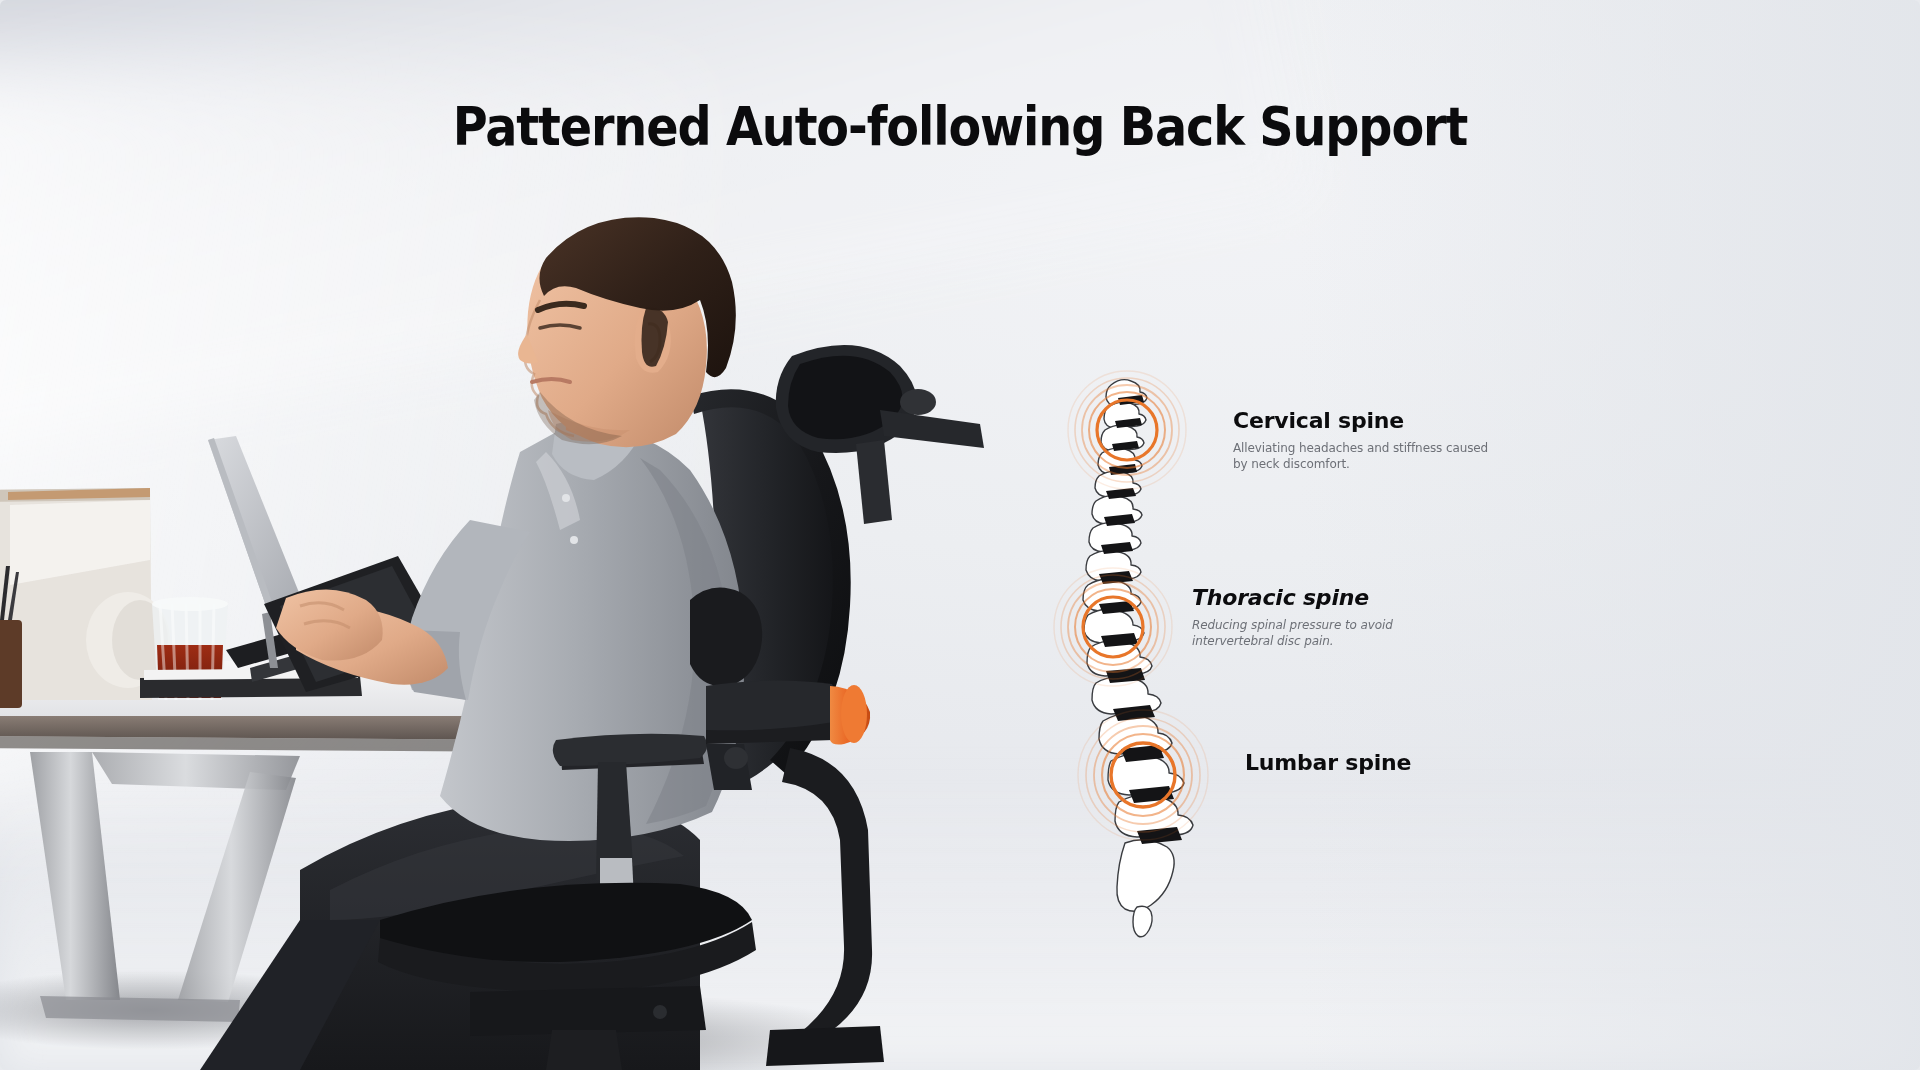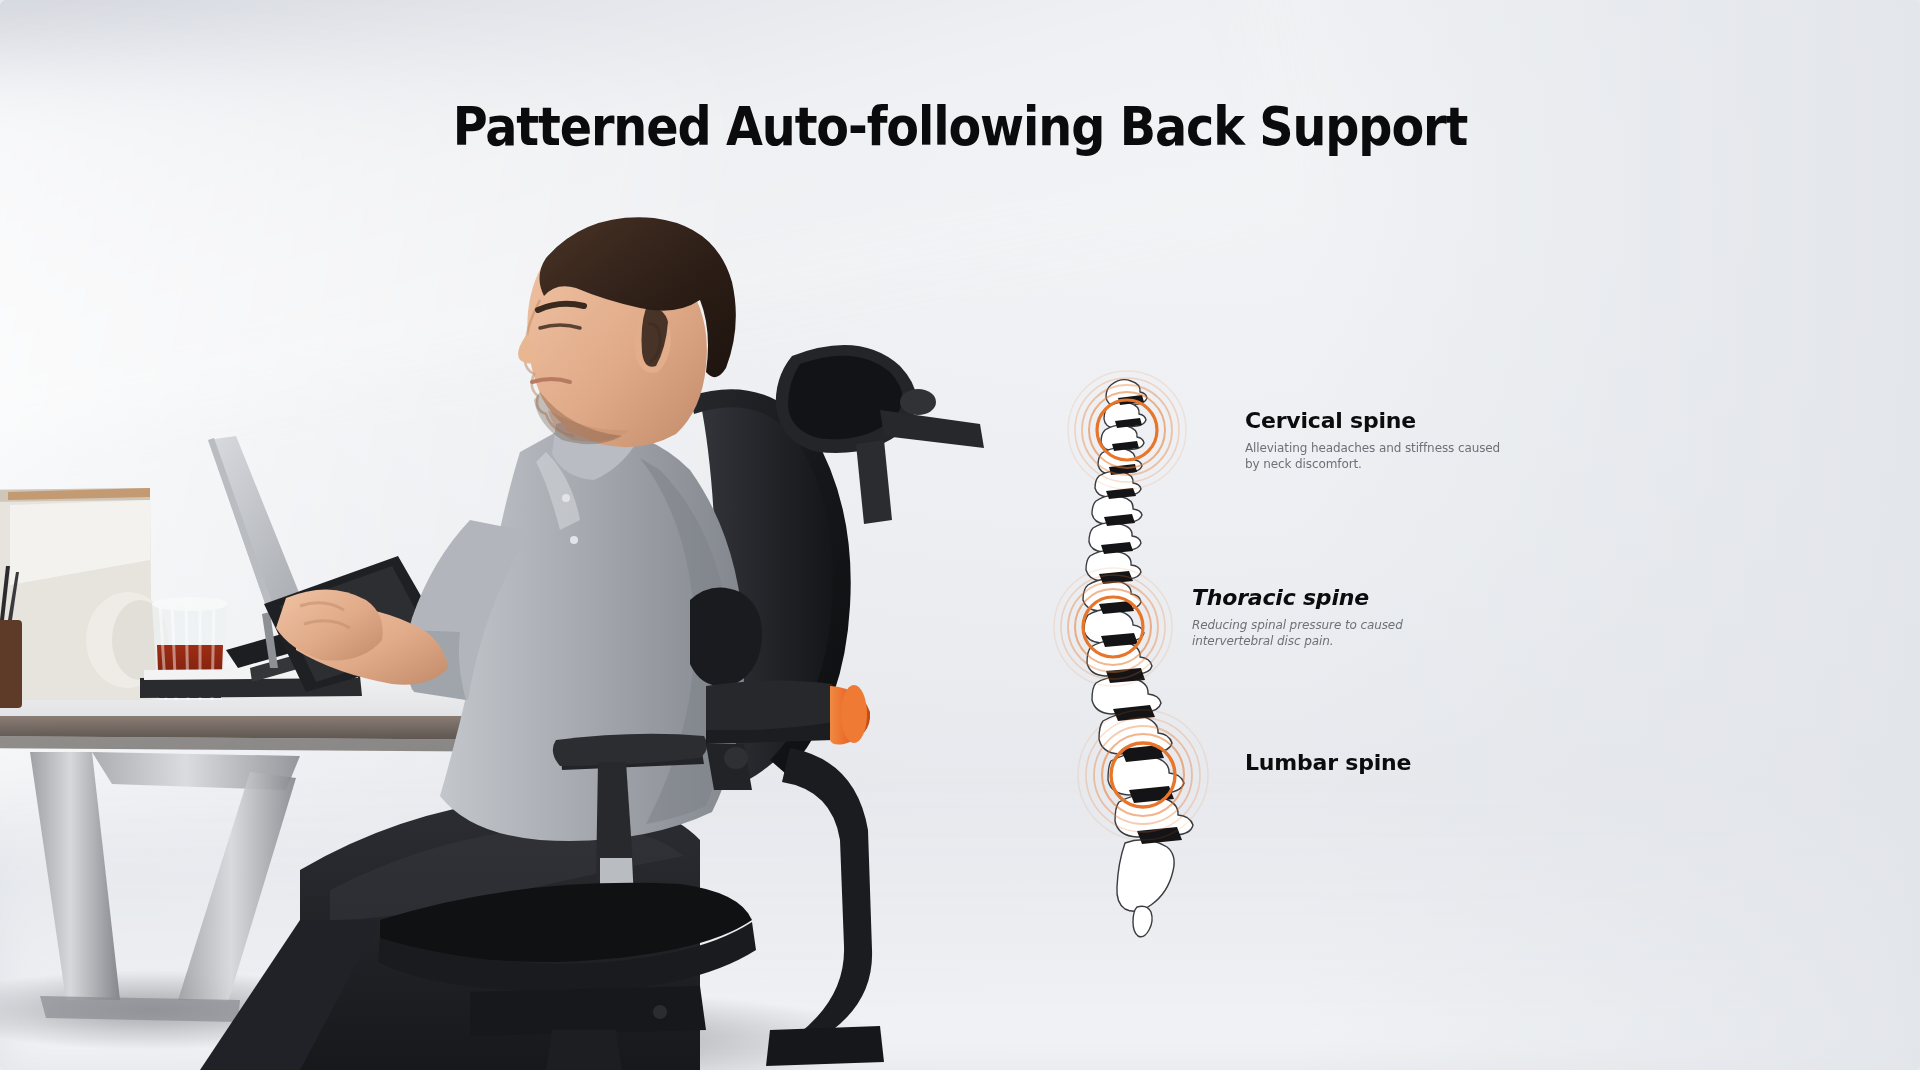--- a/index.html
+++ b/index.html
@@ -69,21 +69,21 @@
   .info h3{
     font-size:22px; font-weight:bold; color:#0c0c0e; letter-spacing:-.2px;
     margin-bottom:7px;
     font-family:"DejaVu Sans", sans-serif;
   }
   .info p{
     font-size:12px; line-height:1.37; color:#6d7077; letter-spacing:-.1px;
     font-family:"DejaVu Sans", sans-serif;
     white-space:pre-line;
   }
-  #info-cervical{ left:1233px; top:408px; width:430px;margin-left:12px; }
+  #info-cervical{ left:1233px; top:408px; width:430px; }
   #info-thoracic{ left:1192px; top:585px; width:400px;font-style:italic; }
   #info-lumbar  { left:1245px; top:750px; width:420px; }
 </style>
 </head>
 <body>
 
 <div id="stage">
 
   <div class="bg-base"></div>
   <div class="wall-diag"></div>
@@ -349,21 +349,21 @@
   </div>
 
   <div class="info" id="info-cervical">
     <h3>Cervical spine</h3>
     <p>Alleviating headaches and stiffness caused
 by neck discomfort.</p>
   </div>
 
   <div class="info" id="info-thoracic">
     <h3>Thoracic spine</h3>
-    <p>Reducing spinal pressure to caused
+    <p>Reducing spinal pressure to avoid
 intervertebral disc pain.</p>
   </div>
 
   <div class="info" id="info-lumbar">
     <h3>Lumbar spine</h3>
   </div>
 
 </div>
 
 </body></html>

